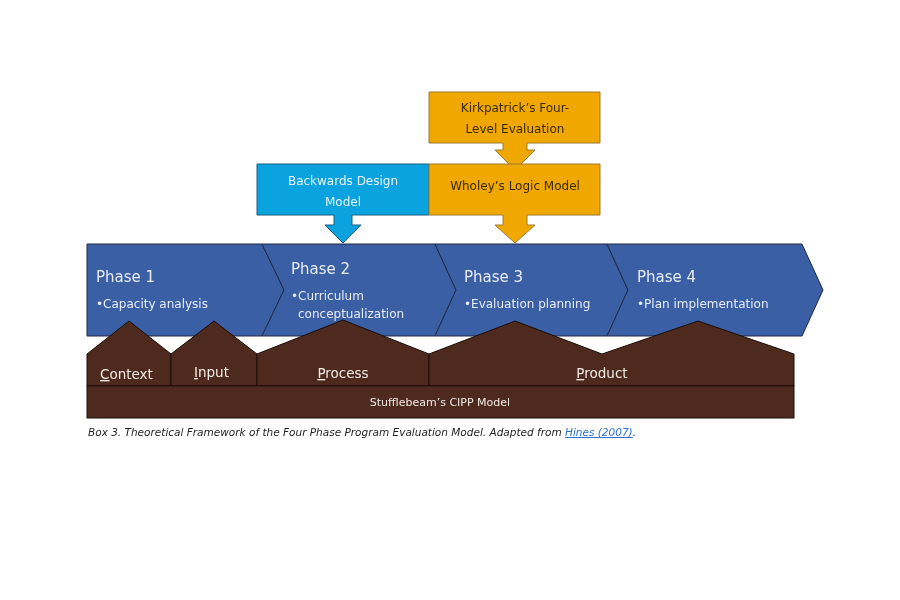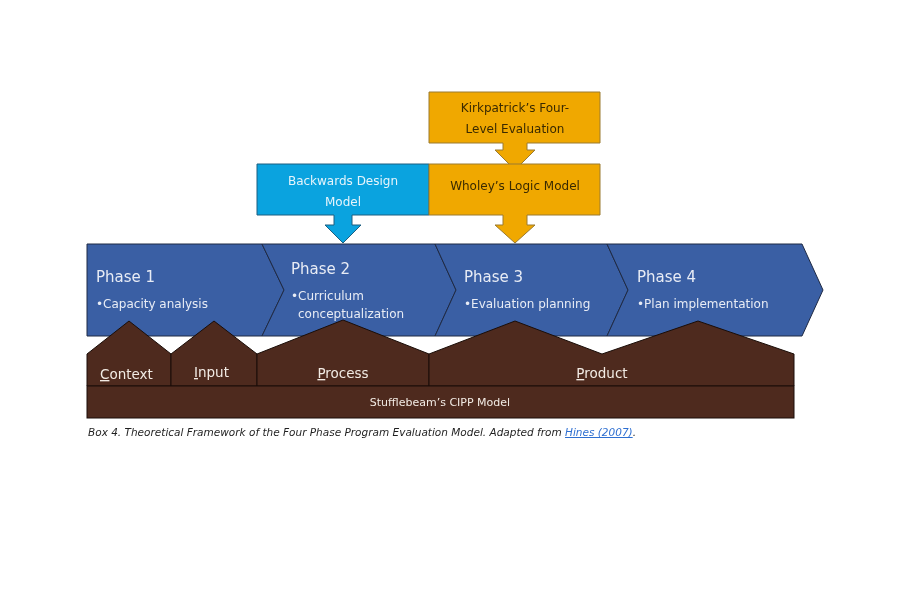--- a/index.html
+++ b/index.html
@@ -63,13 +63,13 @@
     <rect x="87" y="386" width="707" height="32" fill="#4e2a1e" stroke="#1a0d08" stroke-width="1"></rect>
 
     <text class="cipp-label" x="100" y="379"><tspan text-decoration="underline">C</tspan><tspan>ontext</tspan></text>
     <text class="cipp-label" x="194" y="377"><tspan text-decoration="underline">I</tspan><tspan>nput</tspan></text>
     <text class="cipp-label" x="343" y="378" text-anchor="middle"><tspan text-decoration="underline">P</tspan><tspan>rocess</tspan></text>
     <text class="cipp-label" x="602" y="378" text-anchor="middle"><tspan text-decoration="underline">P</tspan><tspan>roduct</tspan></text>
     <text class="cipp-base-label" x="440" y="406" text-anchor="middle">Stufflebeam’s CIPP Model</text>
   </g>
 </svg>
 
-<div class="caption"><span>Box 4. Theoretical Framework of the Four Phase Program Evaluation Model. Adapted from </span><a>Hines (2007)</a><span>.</span></div>
+<div class="caption"><span>Box 3. Theoretical Framework of the Four Phase Program Evaluation Model. Adapted from </span><a>Hines (2007)</a><span>.</span></div>
 
 </body></html>

